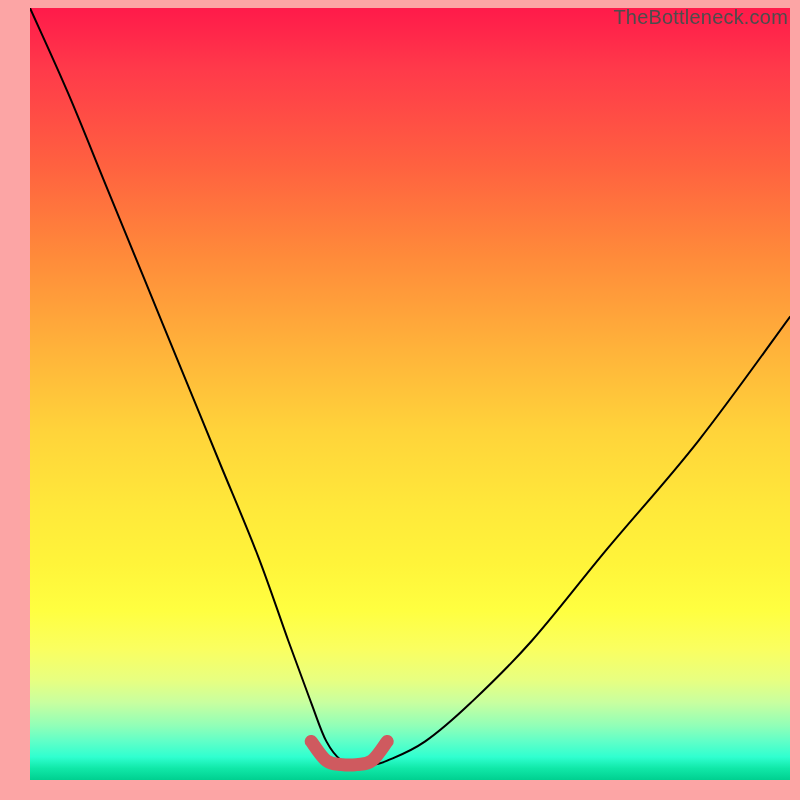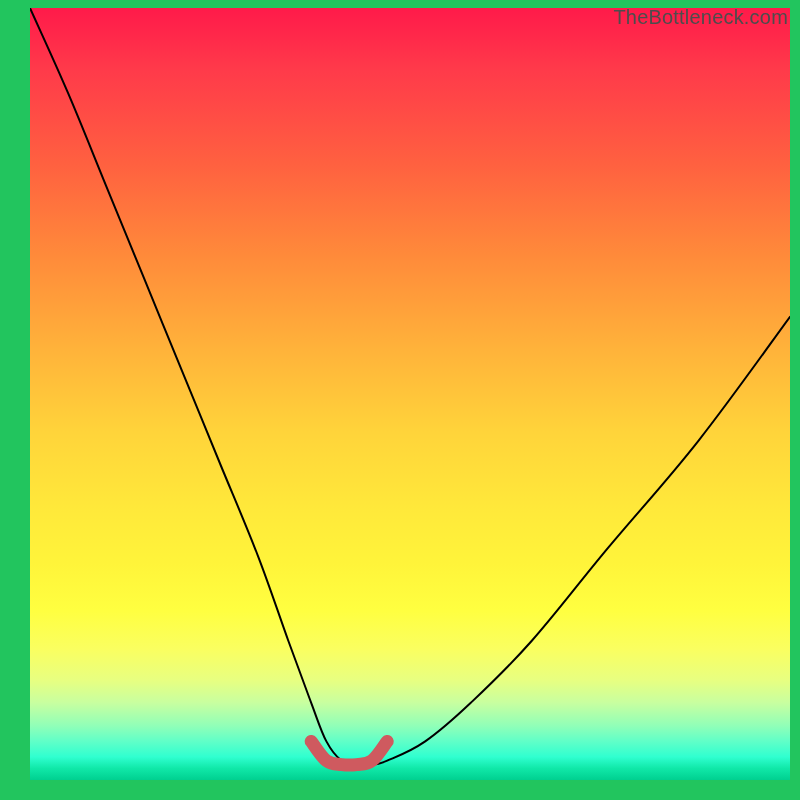--- a/index.html
+++ b/index.html
@@ -8,21 +8,21 @@
     width: 800px;
     height: 800px;
     overflow: hidden;
     background: #000;
     font-family: Arial, Helvetica, sans-serif;
   }
   .stage {
     position: relative;
     width: 800px;
     height: 800px;
-    background: #22c55e;
+    background: #fca5a5;
   }
   .plot {
     position: absolute;
     left: 30px;
     top: 8px;
     width: 760px;
     height: 772px;
   }
   .gradient {
     position: absolute;

